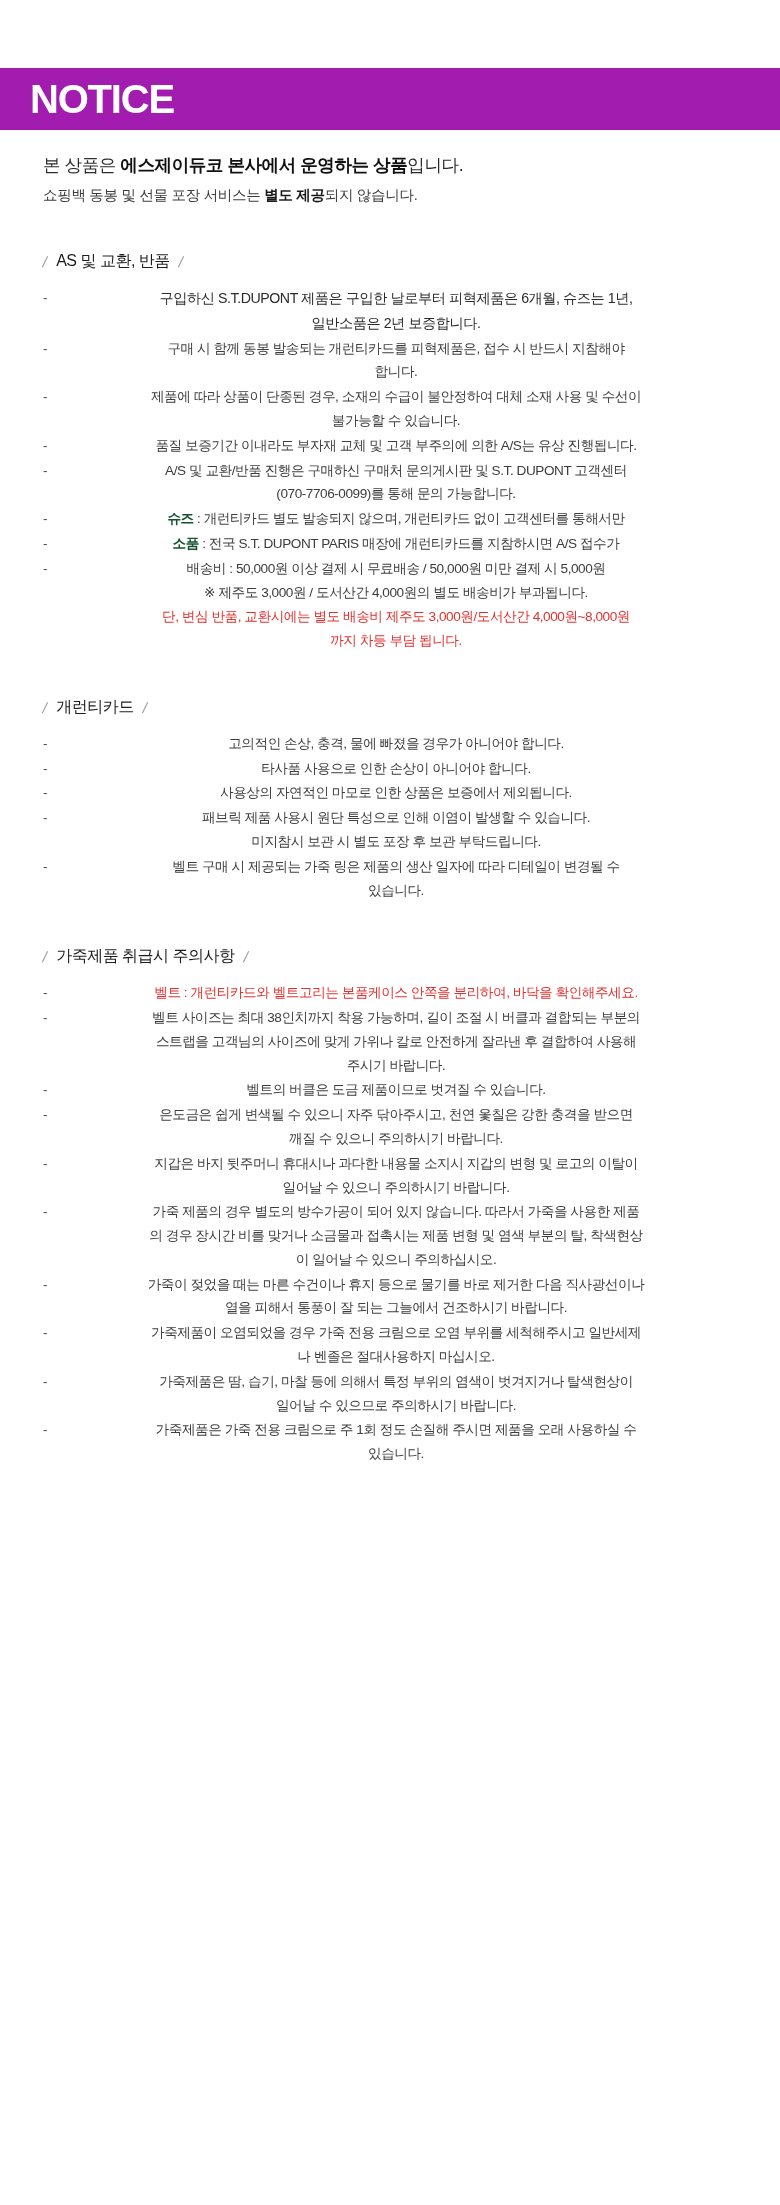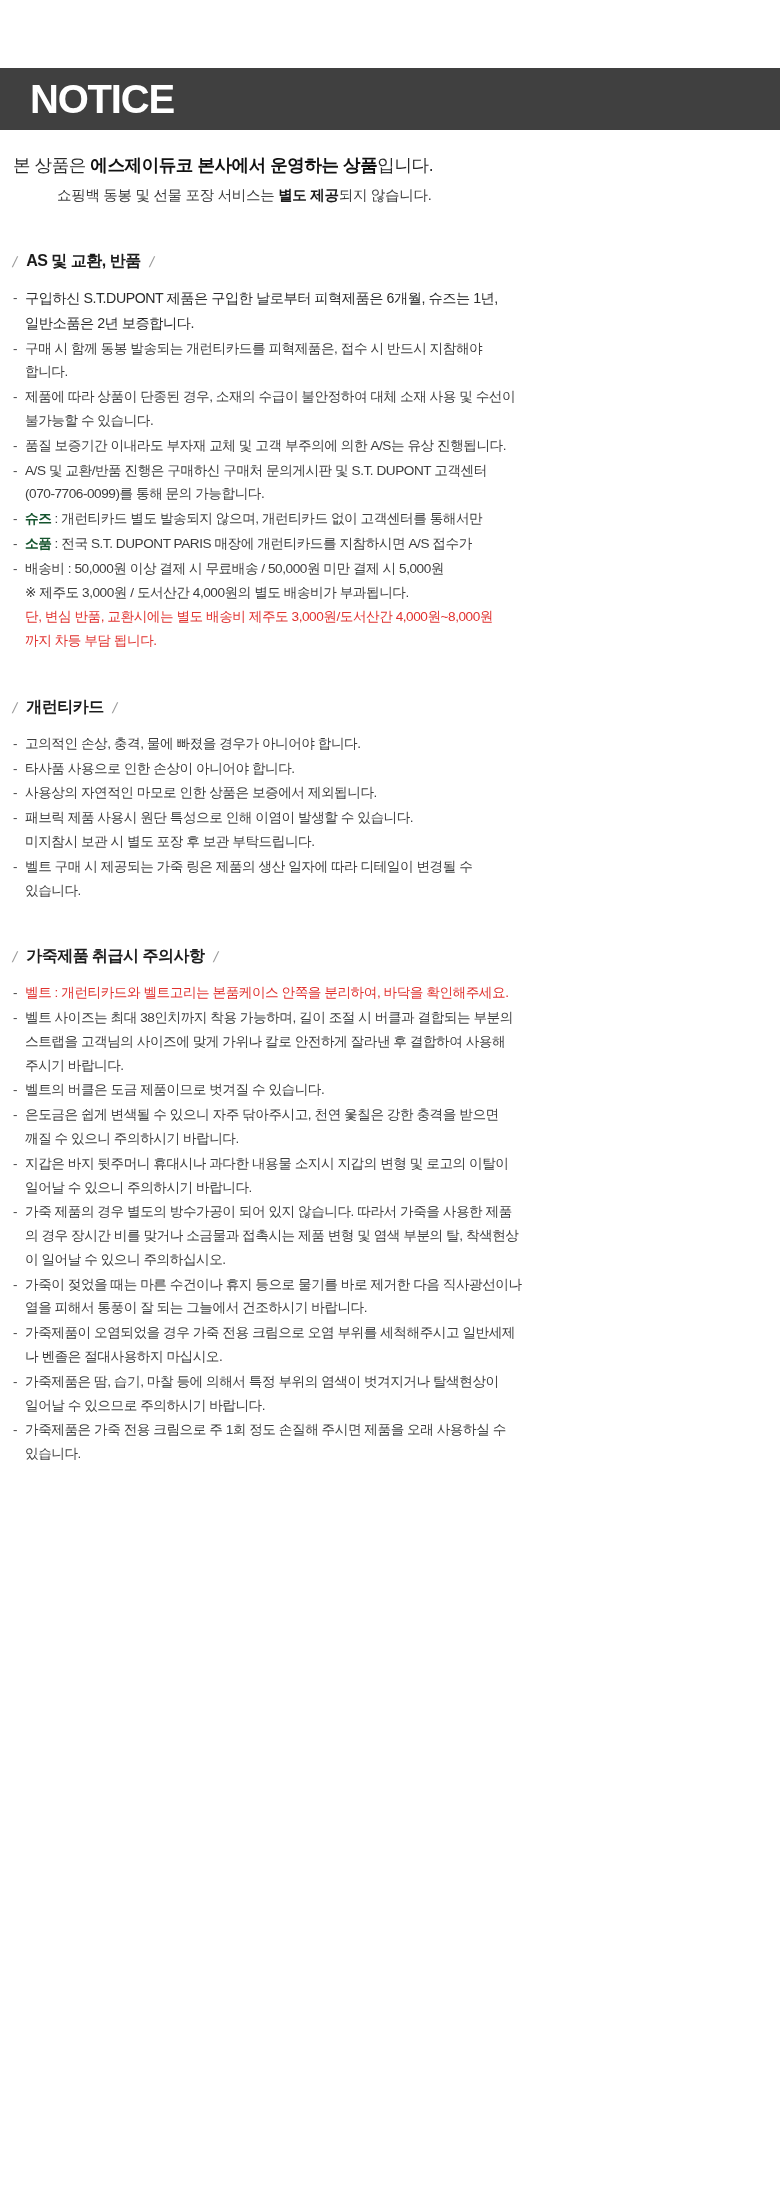--- a/index.html
+++ b/index.html
@@ -18,37 +18,37 @@
     margin: 0 auto;
     background: #ffffff;
     position: relative;
     box-sizing: border-box;
   }
   .top-spacer {
     height: 68px;
   }
   
   .notice-band {
-    background: #404040;
+    background: #a21caf;
     height: 62px;
     display: flex;
     align-items: center;
     padding-left: 30px;
     box-sizing: border-box;
   }
   .notice-band .notice-title {
     color: #ffffff;
     font-size: 40px;
     font-weight: 800;
     letter-spacing: -1.2px;
     line-height: 1;
     font-family: "Liberation Sans", sans-serif;
   }
   .content {
-    padding: 0 13px;
+    padding: 0 43px;
     box-sizing: border-box;
   }
   .intro {
     margin-top: 22px;
   }
   .intro .line1 {
     font-size: 17.5px;
     color: #2b2b2b;
     letter-spacing: -0.4px;
     line-height: 1.5;
@@ -56,21 +56,20 @@
   .intro .line1 b {
     font-weight: 700;
     color: #111111;
   }
   .intro .line2 {
     font-size: 14.5px;
     color: #3c3c3c;
     letter-spacing: -0.3px;
     margin-top: 7px;
     line-height: 1.5;
-    margin-left: 44px;
   }
   .intro .line2 b {
     font-weight: 700;
     color: #1a1a1a;
   }
 
   
   .section-head {
     display: flex;
     align-items: center;
@@ -80,21 +79,21 @@
   }
   .section-head .slash {
     color: #9a9a9a;
     font-size: 15px;
     transform: skewX(-12deg);
     display: inline-block;
     font-weight: 400;
   }
   .section-head .head-text {
     font-size: 16px;
-    font-weight: 700;
+    font-weight: 400;
     color: #1c1c1c;
     letter-spacing: -0.5px;
   }
 
   ul.items {
     list-style: none;
     margin: 0;
     padding: 0;
   }
   ul.items li {
@@ -112,20 +111,21 @@
     font-size: 13.5px;
     line-height: 1.75;
   }
   .body-text {
     font-size: 13.6px;
     line-height: 1.75;
     letter-spacing: -0.45px;
     color: #3d3d3d;
     white-space: pre-line;
     flex: 1;
+    text-align: center;
   }
   .body-text.lead {
     font-size: 14.2px;
     color: #2b2b2b;
     font-weight: 500;
   }
   .body-text.red {
     color: #e0312e;
   }
   .body-text b {

